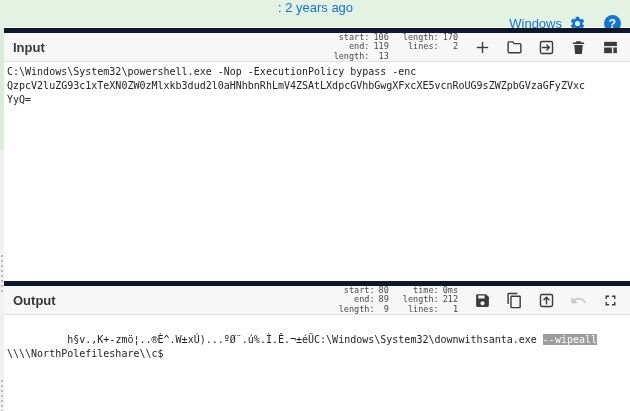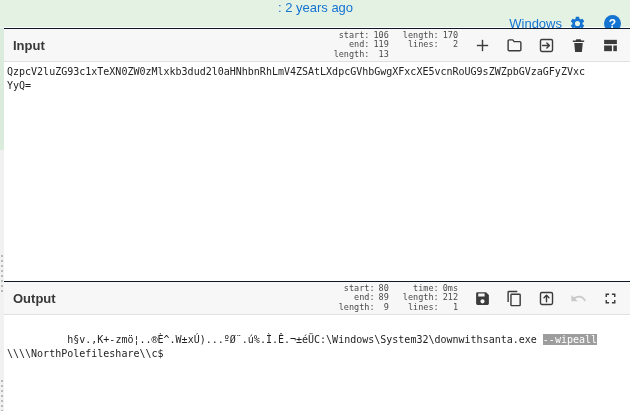--- a/index.html
+++ b/index.html
@@ -40,21 +40,21 @@
     position: absolute; left: 1px; width: 2px;
     background: repeating-linear-gradient(#b9b9b9 0 2px, transparent 2px 5px);
   }
   .gutter-dots-mid { top: 228px; height: 40px; }
   .gutter-dots-bottom { top: 353px; height: 31px; }
 
   
   .pane-header {
     position: absolute; left: 4px; width: 626px; height: 34px;
     background: #f7f7f7;
-    border-top: 1px solid #0f172a;
+    border-top: 5px solid #0f172a;
     border-bottom: 1px solid #e0e0e0;
     display: flex; align-items: center;
   }
   .pane-header.input-header  { top: 28px; }
   .pane-header.output-header { top: 281px; }
   .pane-title {
     font-size: 13px; font-weight: bold; color: #383838; padding-left: 9px;
   }
   .stats-wrap {
     margin-left: auto; display: flex; align-items: flex-start; gap: 14px;
@@ -166,20 +166,21 @@
       <svg viewBox="0 0 24 24">
           <path class="ico-dark" d="M3 4h18v6H3z"></path>
           <path class="ico-dark" d="M3 12h11v8H3z"></path>
           <path class="ico-dark" d="M16 12h5v8h-5z"></path>
         </svg>
     </span>
   </div>
 </div>
 
 <div class="io-text input-text">
+  <div class="input-line">C:\Windows\System32\powershell.exe -Nop -ExecutionPolicy bypass -enc</div>
   <div class="input-line">QzpcV2luZG93c1xTeXN0ZW0zMlxkb3dud2l0aHNhbnRhLmV4ZSAtLXdpcGVhbGwgXFxcXE5vcnRoUG9sZWZpbGVzaGFyZVxc</div>
   <div class="input-line">YyQ=</div>
 </div>
 
 <div class="h-splitter">
   <span class="grip">·········</span>
 </div>
 
 <div class="pane-header output-header">
   <span class="pane-title">Output</span>

